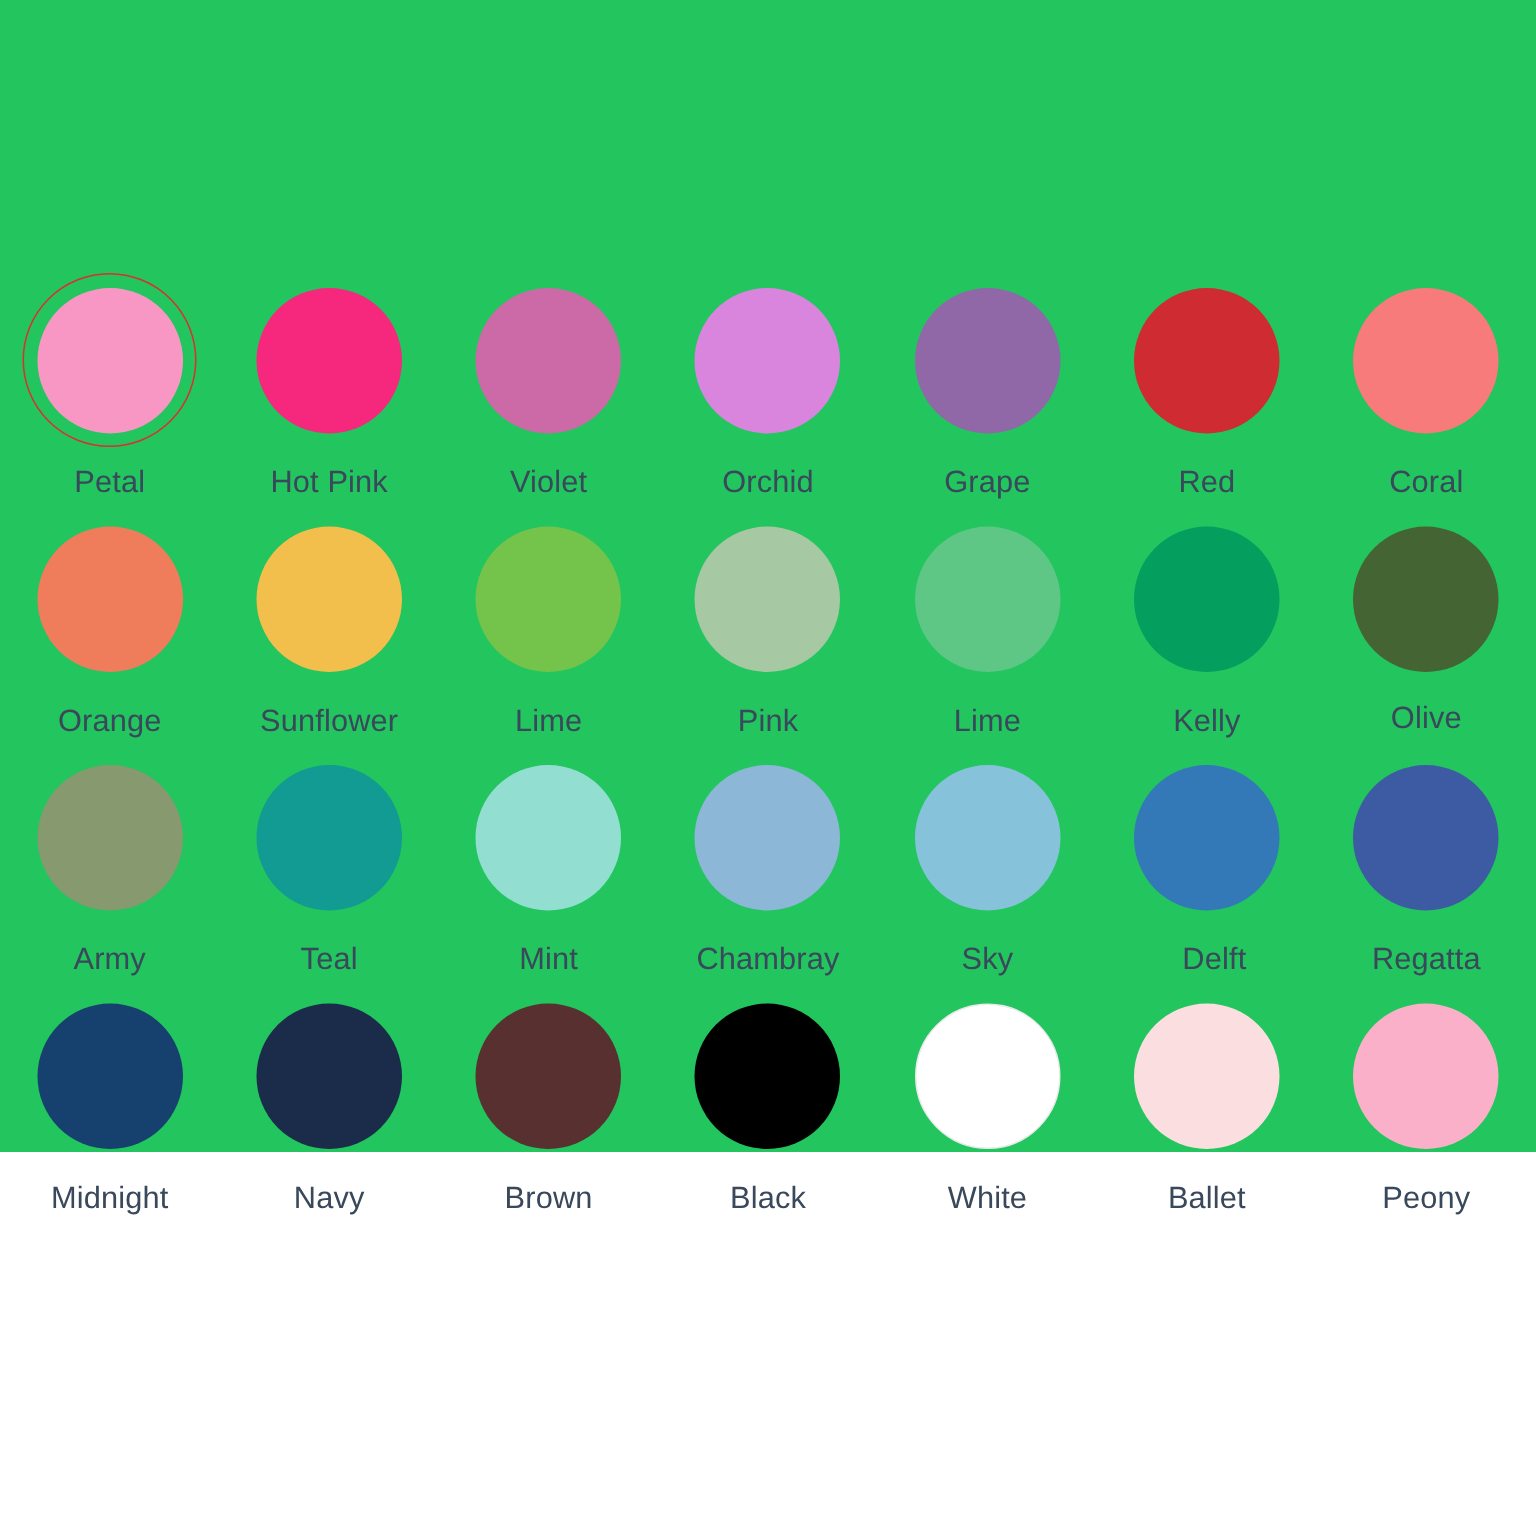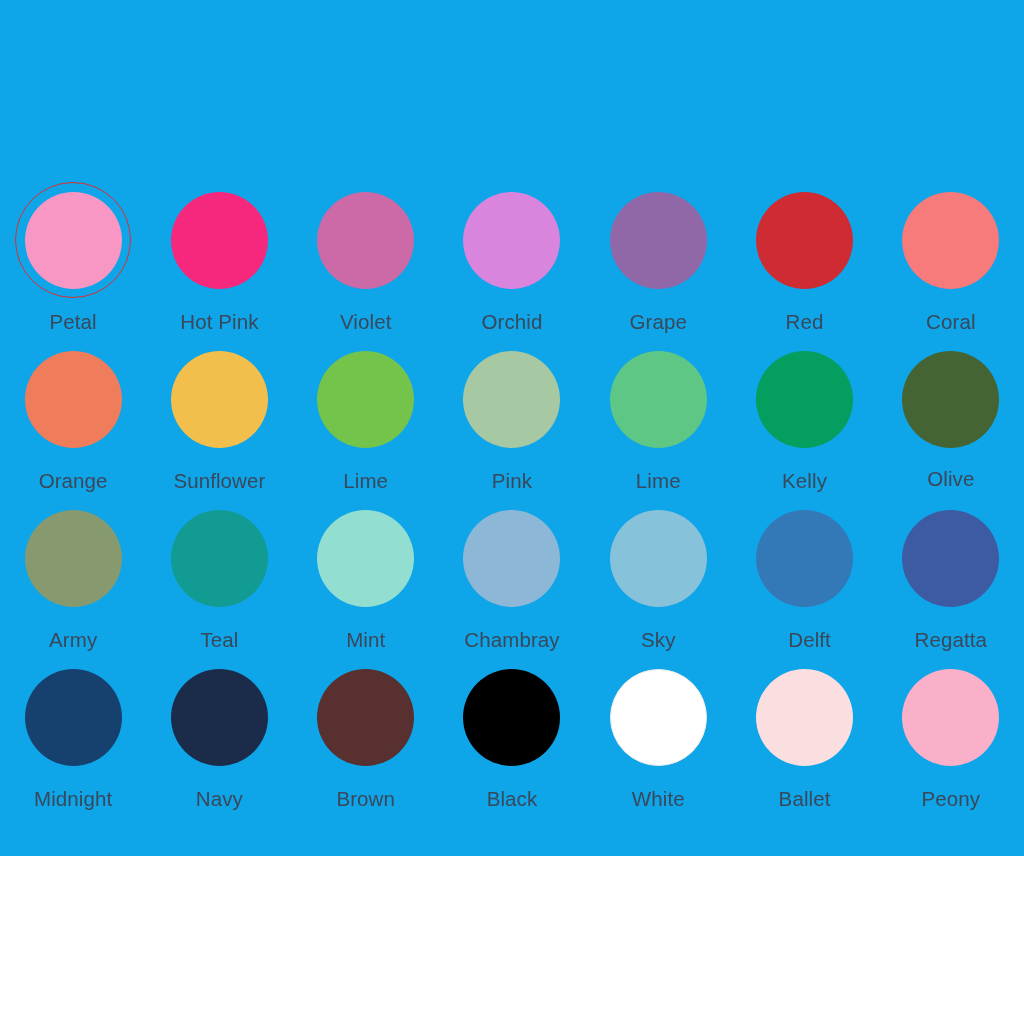--- a/index.html
+++ b/index.html
@@ -12,22 +12,22 @@
     background: #ffffff;
     font-family: "Liberation Sans", sans-serif;
     overflow: hidden;
   }
 
   #color-picker {
     position: absolute;
     left: 0;
     top: 0;
     width: 1024px;
-    height: 856px;
-    background: #0ea5e9;
+    height: 768px;
+    background: #22c55e;
   }
 
   .swatch-grid {
     position: absolute;
     left: 0;
     top: 182px;
     width: 1024px;
     display: grid;
     grid-template-columns: repeat(7, 1fr);
     row-gap: 0px;

